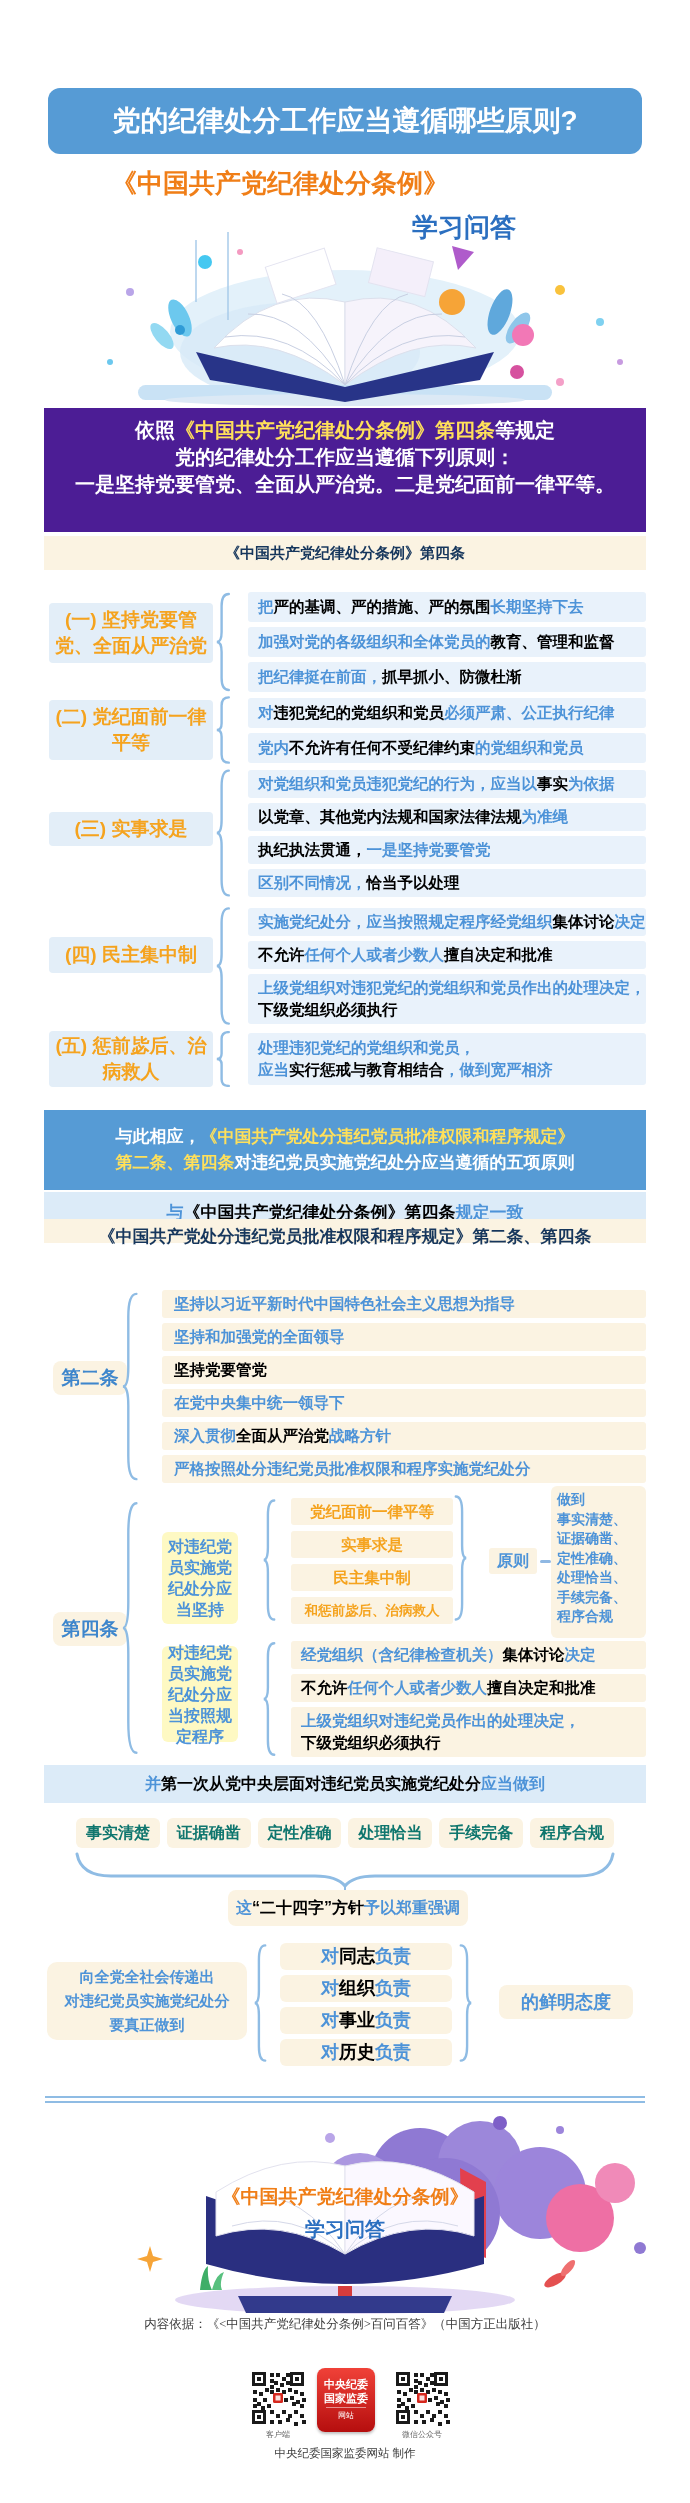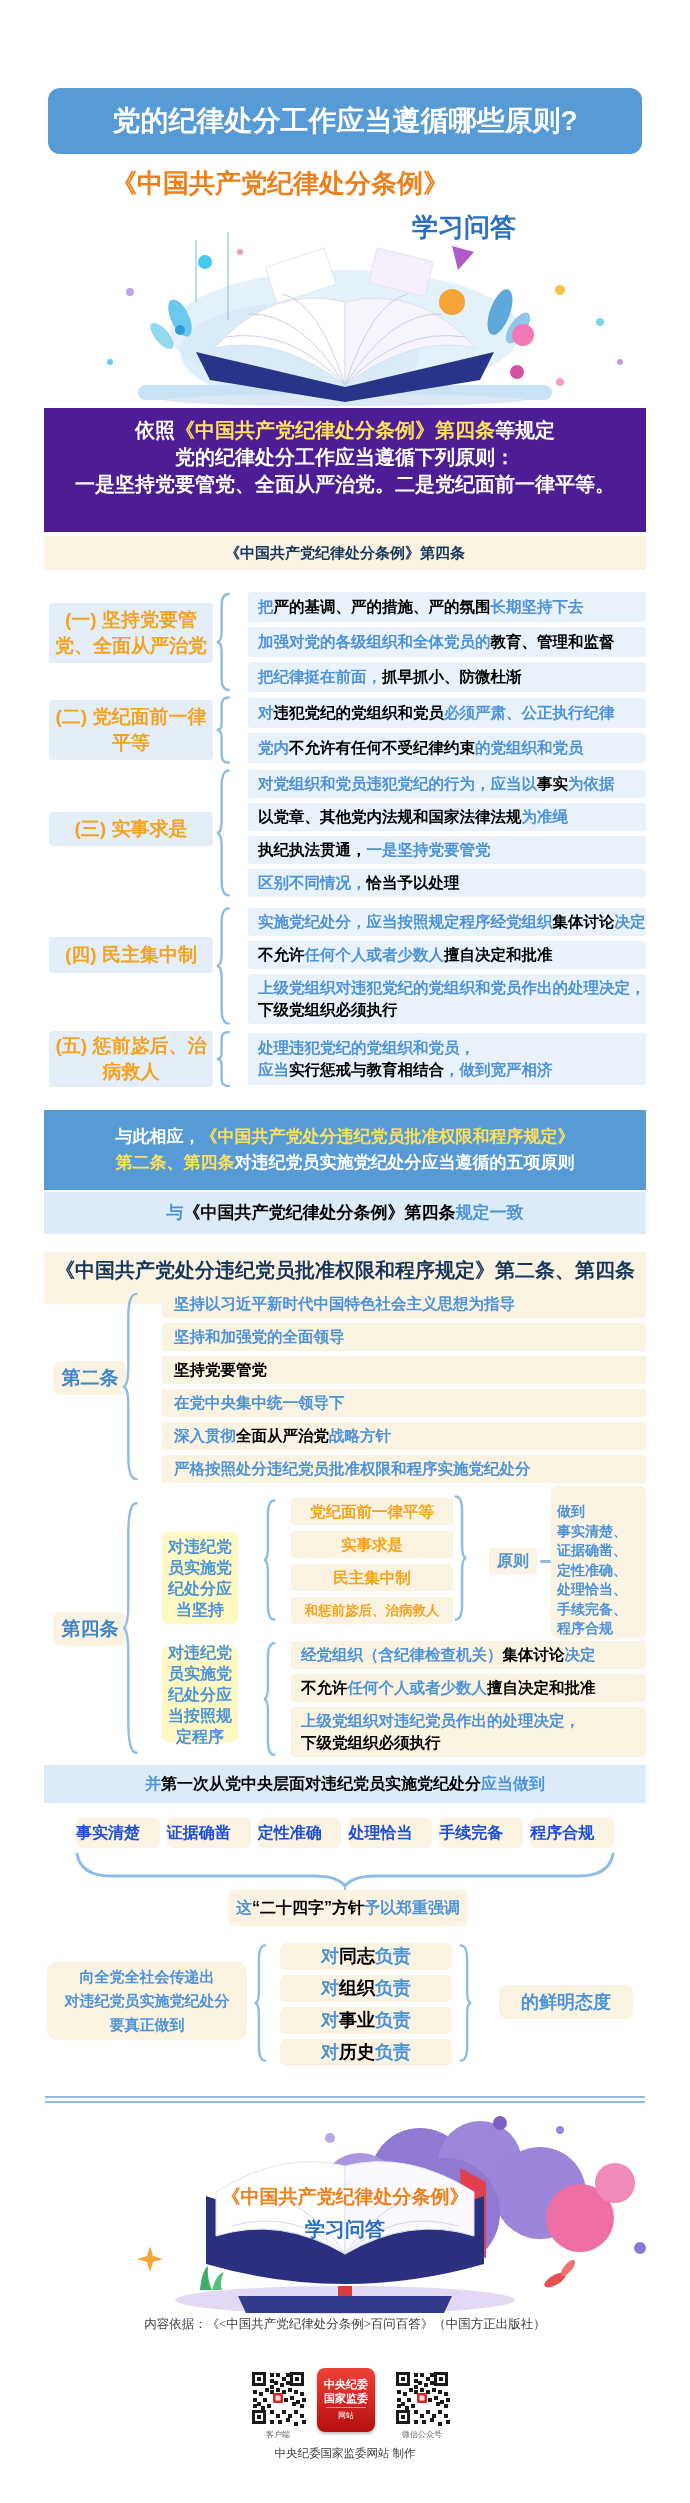--- a/index.html
+++ b/index.html
@@ -26,36 +26,36 @@
   .bluebar{left:44px;width:602px;background:#DCEBF8;text-align:center;font-weight:bold;}
   .crow{background:#FBF3E2;font-size:15.5px;font-weight:bold;border-radius:3px;box-sizing:border-box;}
   .arow{left:162px;width:484px;height:28px;line-height:28px;padding-left:12px;}
   .alabel{left:53px;width:74px;height:34px;background:#FBF3E2;border-radius:8px;color:#3E86CC;
        font-size:19px;font-weight:bold;text-align:center;line-height:34px;}
   .glabel{left:162px;width:76px;background:#fef9c3;border-radius:6px;color:#4D93D8;font-size:16px;
        font-weight:bold;text-align:center;display:flex;align-items:center;justify-content:center;
        line-height:21px;box-sizing:border-box;padding:4px;}
   .item{left:291px;width:162px;height:27px;line-height:27px;text-align:center;color:#F5A31E;}
   .brow{left:291px;width:355px;padding-left:10px;}
-  .tfbox{flex:1;background:#FBF3E2;color:#1d4ed8;font-weight:bold;font-size:16px;
+  .tfbox{flex:1;background:#FBF3E2;color:#0f766e;font-weight:bold;font-size:16px;text-align:center;
        line-height:30px;border-radius:6px;}
   .slogan{left:228px;top:1890px;width:240px;height:36px;background:#FBF3E2;border-radius:8px;
        text-align:center;font-size:16px;font-weight:bold;line-height:36px;}
   .convey{left:47px;top:1962px;width:200px;height:78px;background:#FBF3E2;border-radius:10px;
        color:#4D93D8;font-size:15px;font-weight:bold;text-align:center;white-space:pre-line;
        line-height:24px;display:flex;align-items:center;justify-content:center;}
   .duty{left:280px;width:172px;height:27px;background:#FBF3E2;border-radius:6px;text-align:center;
        font-size:18px;font-weight:bold;line-height:27px;}
   .attitude{left:499px;top:1985px;width:134px;height:34px;background:#FBF3E2;border-radius:8px;
        color:#4D93D8;font-size:18px;font-weight:bold;text-align:center;line-height:34px;}
   .divider{left:45px;top:2096px;width:600px;height:7px;border-top:2px solid #8FBCE4;
        border-bottom:2px solid #8FBCE4;box-sizing:border-box;}
   .result{left:551px;top:1486px;width:95px;height:152px;background:#FBF3E2;border-radius:6px;
        color:#4D93D8;font-size:14px;font-weight:bold;line-height:19.5px;white-space:pre-line;
-       padding:16px 6px;box-sizing:border-box;}
+       padding:4px 6px;box-sizing:border-box;}
   .dash{left:540px;top:1560px;width:11px;height:3px;background:#8FB8E3;border-radius:2px;}
   .serifsm{font-family:"Liberation Serif","DejaVu Serif",serif;color:#3b3b3b;text-align:center;left:0;width:690px;}
   .qrlabel{font-size:8px;color:#666;text-align:center;}
   .badge{left:317px;top:2368px;width:58px;height:64px;border-radius:8px;
        background:linear-gradient(#F04138,#B50E0E);color:#fff;text-align:center;
        font-family:"Liberation Serif","DejaVu Serif",serif;box-shadow:0 2px 3px rgba(0,0,0,.25);}
   .badge .bl{font-size:11px;line-height:14px;font-weight:bold;}
   .badge .bl-sm{font-size:8px;line-height:11px;border-top:1px solid rgba(255,255,255,.5);
        margin:2px 9px 0 9px;padding-top:2px;}
   .badge .pad{padding-top:9px;}
@@ -217,21 +217,21 @@
   <div class="abs prow" style="top:974px;height:50px;line-height:22px;padding-top:3px"><span class="c-b">上级党组织对违犯党纪的党组织和党员作出的处理决定，</span><br><span class="c-o">下级党组织必须执行</span></div>
 
   <div class="abs plabel" style="top:1031px;height:56px">(五) 惩前毖后、治病救人</div>
   <svg class="abs" style="left:216px;top:1031px" width="16" height="56" viewBox="0 0 20 100" preserveAspectRatio="none">
       <use href="#braceL"></use>
     </svg>
   <div class="abs prow" style="top:1033px;height:52px;line-height:22px;padding-top:4px"><span class="c-b">处理违犯党纪的党组织和党员，</span><br><span class="c-b">应当</span><span class="c-o">实行惩戒与教育相结合</span><span class="c-b">，做到宽严相济</span></div>
 
   <div class="abs banner"><span class="c-w">与此相应，</span><span class="c-y">《中国共产党处分违纪党员批准权限和程序规定》</span><br><span class="c-y">第二条、第四条</span><span class="c-w">对违纪党员实施党纪处分应当遵循的五项原则</span></div>
   <div class="abs bluebar" style="top:1192px;height:42px;font-size:17px;line-height:42px"><span class="c-b">与</span><span class="c-o">《中国共产党纪律处分条例》第四条</span><span class="c-b">规定一致</span></div>
-  <div class="abs refbar" style="top:1252px;height:52px;font-size:20px;line-height:36px">《中国共产党处分违纪党员批准权限和程序规定》第二条、第四条</div>
+  <div class="abs refbar" style="top:1219px;height:24px;font-size:17px;line-height:36px">《中国共产党处分违纪党员批准权限和程序规定》第二条、第四条</div>
 
   <div class="abs alabel" style="top:1361px">第二条</div>
   <svg class="abs" style="left:122px;top:1290px" width="18" height="193" viewBox="0 0 20 100" preserveAspectRatio="none">
       <use href="#braceL"></use>
     </svg>
   <div class="abs crow arow" style="top:1290px"><span class="c-b">坚持以习近平新时代中国特色社会主义思想为指导</span></div>
   <div class="abs crow arow" style="top:1323px"><span class="c-b">坚持和加强党的全面领导</span></div>
   <div class="abs crow arow" style="top:1356px"><span class="c-o">坚持党要管党</span></div>
   <div class="abs crow arow" style="top:1389px"><span class="c-b">在党中央集中统一领导下</span></div>
   <div class="abs crow arow" style="top:1422px"><span class="c-b">深入贯彻</span><span class="c-o">全面从严治党</span><span class="c-b">战略方针</span></div>

